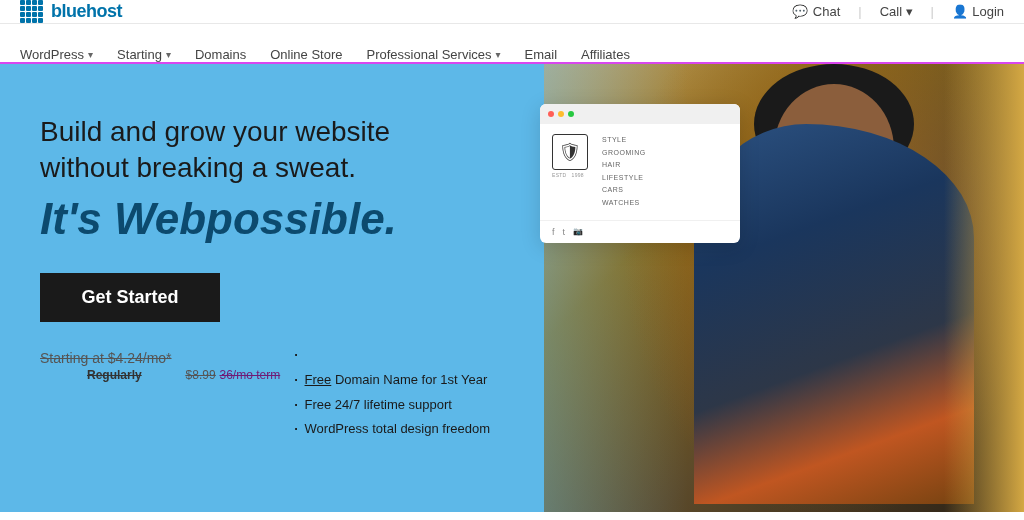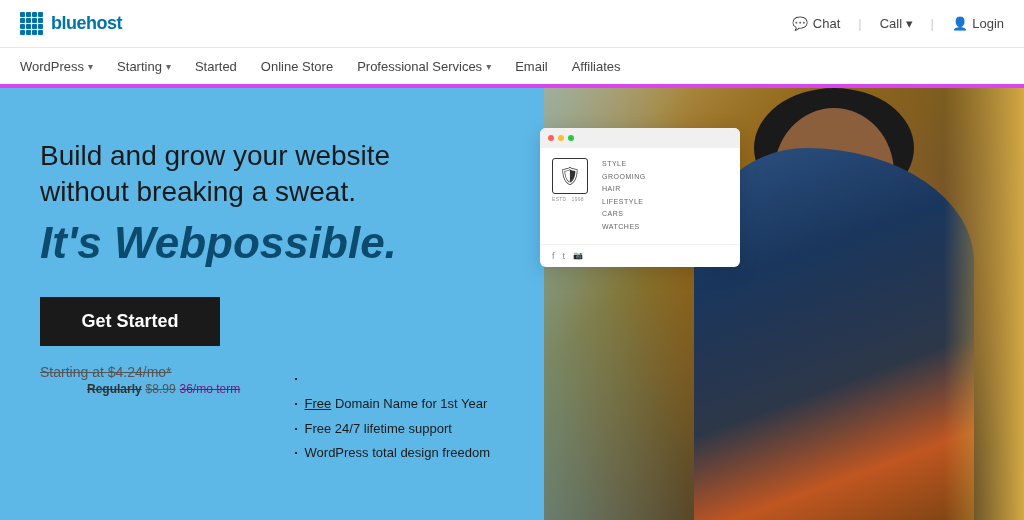--- a/index.html
+++ b/index.html
@@ -1,20 +1,20 @@
 <!DOCTYPE html>
 <html><head>
   <meta charset="utf-8">
   <style>
     * { margin: 0; padding: 0; box-sizing: border-box; }
     body { font-family: -apple-system, BlinkMacSystemFont, 'Segoe UI', sans-serif; width: 1024px; height: 520px; overflow: hidden; background: #fff; }
 
     
     .top-bar {
-      height: 48px;
+      height: 24px;
       background: #fff;
       border-bottom: 1px solid #e8e8e8;
       display: flex;
       align-items: center;
       justify-content: space-between;
       padding: 0 20px;
     }
     .top-bar-logo {
       display: flex;
       align-items: center;
@@ -46,23 +46,23 @@
       gap: 4px;
       cursor: pointer;
       color: #444;
     }
     .separator { color: #ccc; }
 
     
     .nav-bar {
       height: 40px;
       background: #fff;
-      border-bottom: 4px solid #d946ef;
-      display: flex;
-      align-items: center;
+      border-bottom: 2px solid #d946ef;
+      display: flex;
+      align-items: flex-end;
       padding: 0 20px;
       gap: 24px;
     }
     .nav-item {
       font-size: 13px;
       color: #444;
       cursor: pointer;
       display: flex;
       align-items: center;
       gap: 4px;
@@ -106,21 +106,21 @@
       display: inline-block;
       background: #1a1a1a;
       color: #fff;
       font-size: 18px;
       font-weight: 700;
       padding: 14px 28px;
       border: none;
       cursor: pointer;
       width: 180px;
       text-align: center;
-      margin-bottom: 18px;
+      margin-bottom: 28px;
     }
     .hero-price {
       font-size: 14px;
       color: #1a1a1a;
       font-weight: 600;
     }
     .hero-price span { text-decoration: line-through; color: #555; font-weight: 400; }
 
     
     .hero-bullets {
@@ -304,21 +304,21 @@
 <div class="nav-bar">
   <div class="nav-item">
     <span>WordPress</span>
     <span class="nav-arrow">▾</span>
   </div>
   <div class="nav-item">
     <span>Starting</span>
     <span class="nav-arrow">▾</span>
   </div>
   <div class="nav-item">
-    <span>Started</span>
+    <span>Domains</span>
   </div>
   <div class="nav-item">
     <span>Online Store</span>
   </div>
   <div class="nav-item">
     <span>Professional Services</span>
     <span class="nav-arrow">▾</span>
   </div>
   <div class="nav-item">
     <span>Email</span>
@@ -330,21 +330,21 @@
 
 <div class="hero">
 
   <div class="hero-left">
     <p class="hero-tagline">Build and grow your website without breaking a sweat.</p>
     <h1 class="hero-title">It's Webpossible.</h1>
     <button class="hero-cta">Get Started</button>
     <div class="hero-price">
       <span>Starting at $4.24/mo*</span><br>
       <span style="font-size:12px;font-weight:700;color:#333;margin-left:47px;">Regularly</span>
-      <span style="font-size:12px;"><span style="text-decoration: line-through;">$8.99</span></span>
+      <span style="font-size:12px;margin-left:40px;"><span style="text-decoration: line-through;">$8.99</span></span>
       <span style="font-size:12px;font-weight:400;color:#701a75;">36/mo term</span>
     </div>
 
     <ul class="hero-bullets">
       <li>
         <span class="bullet-dot">·</span>
       </li>
       <li>
         <span class="bullet-dot">·</span>
         <span><u>Free</u> Domain Name for 1st Year</span>

